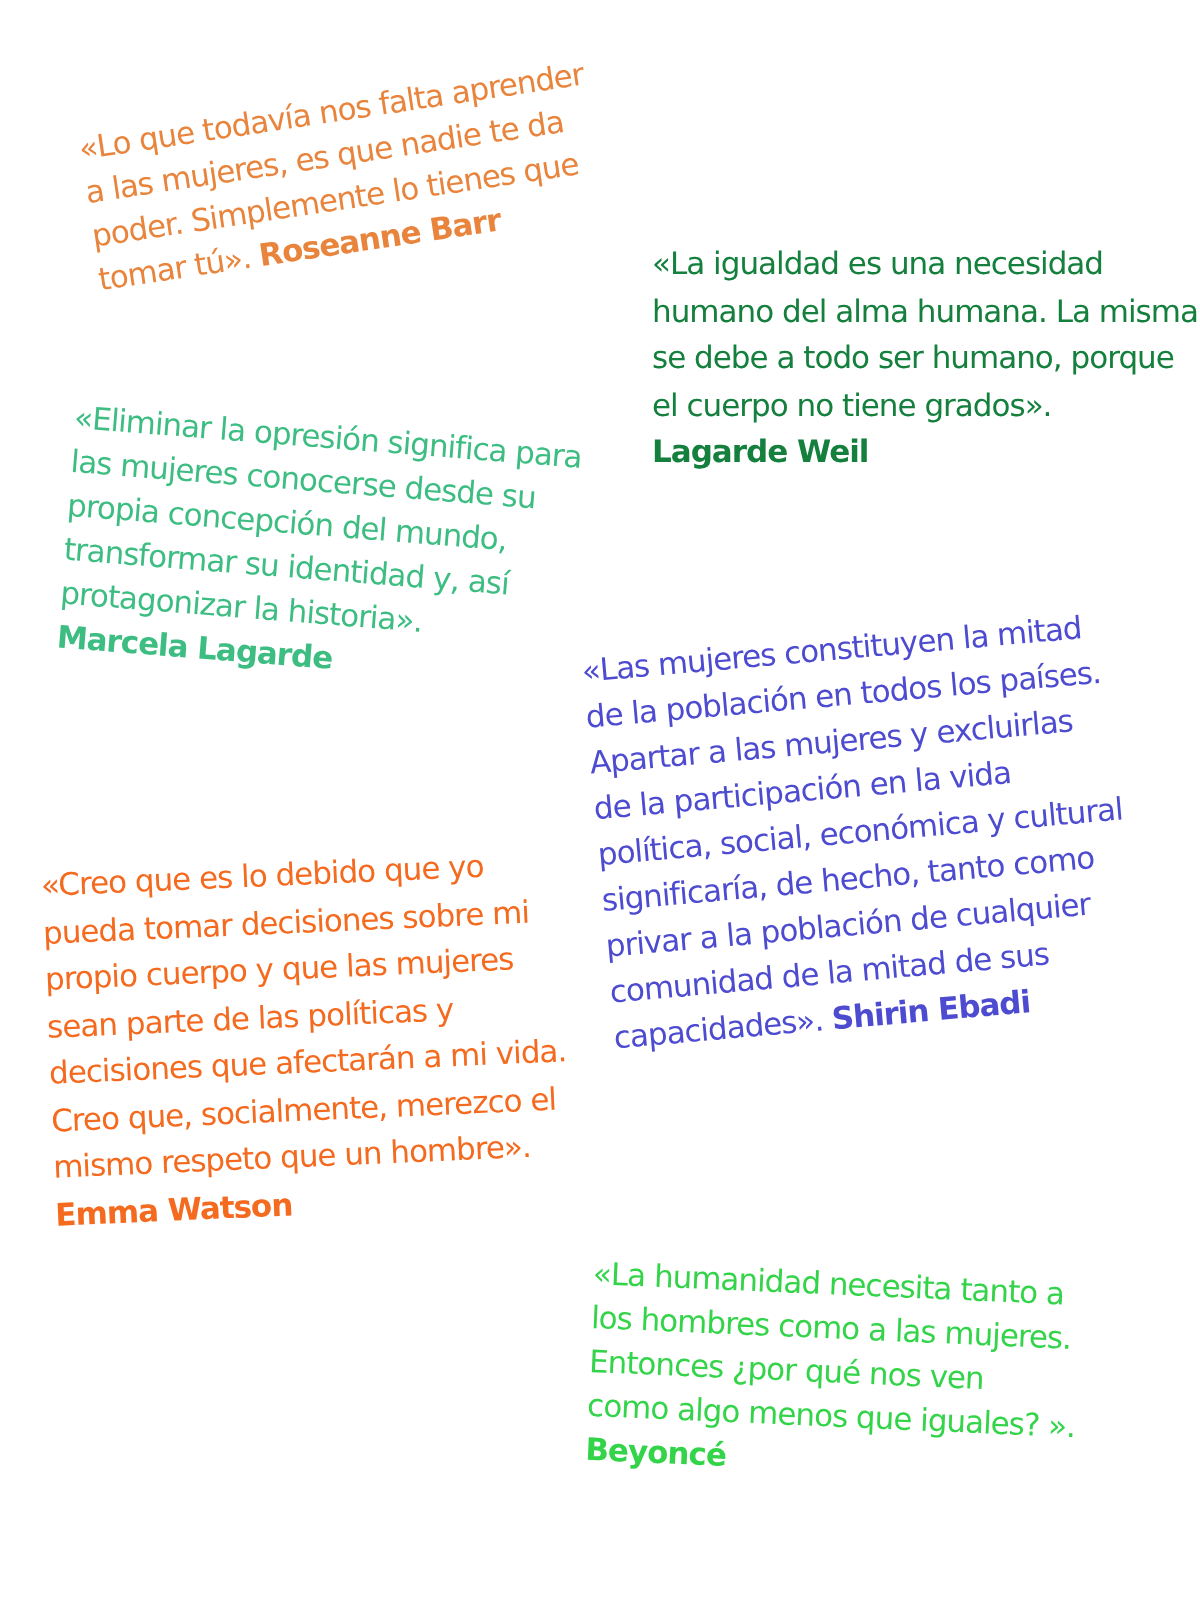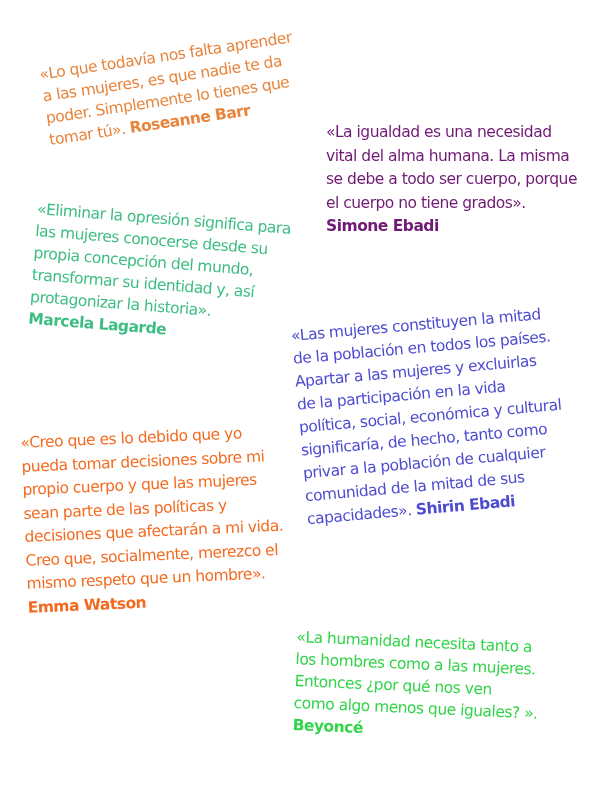--- a/index.html
+++ b/index.html
@@ -79,26 +79,26 @@
 </head>
 <body>
 
 <blockquote class="quote" id="q-barr" style="color: rgb(232, 132, 60);">
   <span class="line">«Lo que todavía nos falta aprender</span>
   <span class="line">a las mujeres, es que nadie te da</span>
   <span class="line">poder. Simplemente lo tienes que</span>
   <span class="line"><span>tomar tú». </span><span class="author">Roseanne Barr</span></span>
 </blockquote>
 
-<blockquote class="quote" id="q-weil" style="color: #701a75;">
+<blockquote class="quote" id="q-weil" style="color: #15803d;">
   <span class="line">«La igualdad es una necesidad</span>
-  <span class="line">vital del alma humana. La misma</span>
-  <span class="line">se debe a todo ser cuerpo, porque</span>
+  <span class="line">humano del alma humana. La misma</span>
+  <span class="line">se debe a todo ser humano, porque</span>
   <span class="line">el cuerpo no tiene grados».</span>
-  <span class="line author">Simone Ebadi</span>
+  <span class="line author">Lagarde Weil</span>
 </blockquote>
 
 <blockquote class="quote" id="q-lagarde" style="color: rgb(61, 189, 130);">
   <span class="line">«Eliminar la opresión significa para</span>
   <span class="line">las mujeres conocerse desde su</span>
   <span class="line">propia concepción del mundo,</span>
   <span class="line">transformar su identidad y, así</span>
   <span class="line">protagonizar la historia».</span>
   <span class="line author">Marcela Lagarde</span>
 </blockquote>

